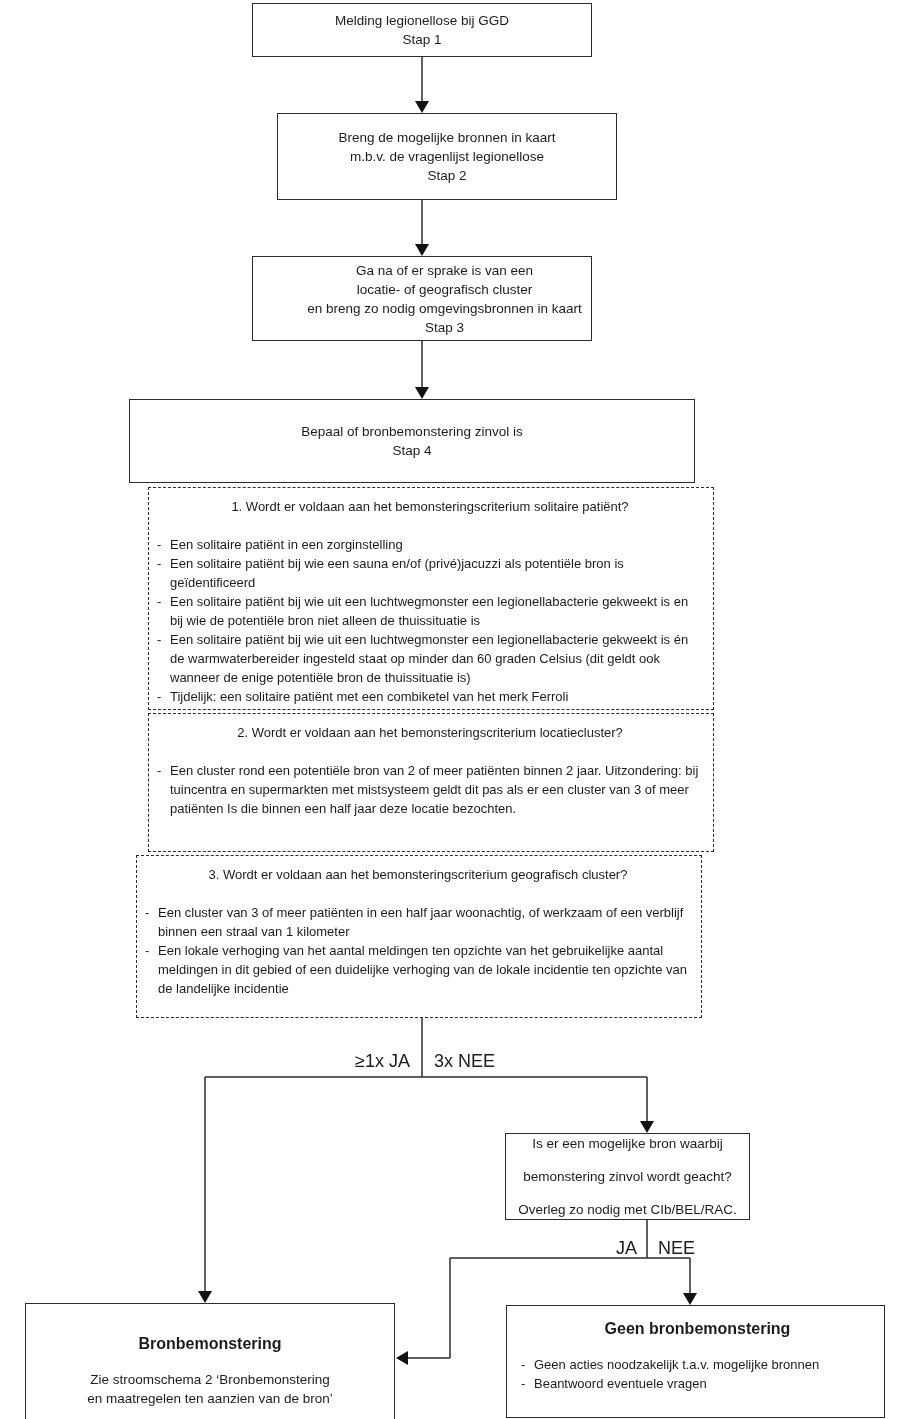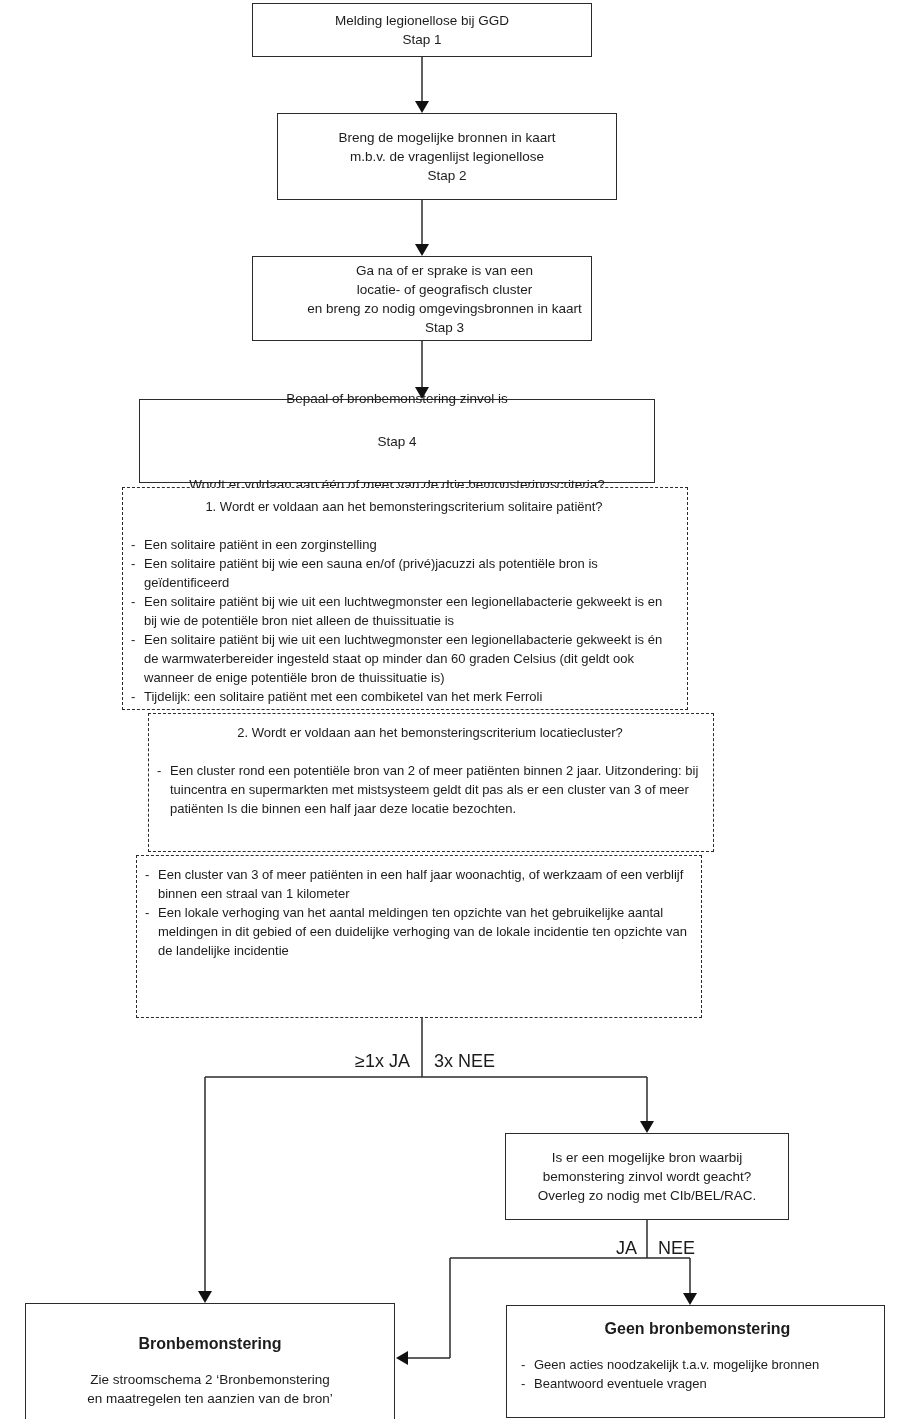--- a/index.html
+++ b/index.html
@@ -121,27 +121,26 @@
     <div class="bold">Stap 2</div>
   </div>
 
   <div class="box solid-box" style="left:252px; top:256px; width:340px; height:85px;padding-left:45px;">
     <div>Ga na of er sprake is van een</div>
     <div>locatie- of geografisch cluster</div>
     <div>en breng zo nodig omgevingsbronnen in kaart</div>
     <div class="bold">Stap 3</div>
   </div>
 
-  <div class="box solid-box" style="left:139px; top:399px; width:516px; height:84px;gap:24px;">
+  <div class="box solid-box" style="left:129px; top:399px; width:566px; height:84px;">
     <div>Bepaal of bronbemonstering zinvol is</div>
     <div class="bold">Stap 4</div>
-    <div>Wordt er voldaan aan één of meer van de drie bemonsteringscriteria?</div>
-  </div>
-
-  <div class="box dashed-box" style="left:122px; top:487px; width:566px; height:223px;">
+  </div>
+
+  <div class="box dashed-box" style="left:148px; top:487px; width:566px; height:223px;">
     <div class="crit-title">1. Wordt er voldaan aan het bemonsteringscriterium solitaire patiënt?</div>
     <div class="bullet-item">
       <span class="bullet-marker">-</span>
       <span class="bullet-text">Een solitaire patiënt in een zorginstelling</span>
     </div>
     <div class="bullet-item">
       <span class="bullet-marker">-</span>
       <span class="bullet-text">Een solitaire patiënt bij wie een sauna en/of (privé)jacuzzi als potentiële bron is geïdentificeerd</span>
     </div>
     <div class="bullet-item">
@@ -160,34 +159,35 @@
 
   <div class="box dashed-box" style="left:148px; top:713px; width:566px; height:139px;">
     <div class="crit-title">2. Wordt er voldaan aan het bemonsteringscriterium locatiecluster?</div>
     <div class="bullet-item">
       <span class="bullet-marker">-</span>
       <span class="bullet-text">Een cluster rond een potentiële bron van 2 of meer patiënten binnen 2 jaar. Uitzondering: bij tuincentra en supermarkten met mistsysteem geldt dit pas als er een cluster van 3 of meer patiënten Is die binnen een half jaar deze locatie bezochten.</span>
     </div>
   </div>
 
   <div class="box dashed-box" style="left:136px; top:855px; width:566px; height:163px;">
+    <div class="crit-title">3. Wordt er voldaan aan het bemonsteringscriterium geografisch cluster?</div>
     <div class="bullet-item">
       <span class="bullet-marker">-</span>
       <span class="bullet-text">Een cluster van 3 of meer patiënten in een half jaar woonachtig, of werkzaam of een verblijf binnen een straal van 1 kilometer</span>
     </div>
     <div class="bullet-item">
       <span class="bullet-marker">-</span>
       <span class="bullet-text">Een lokale verhoging van het aantal meldingen ten opzichte van het gebruikelijke aantal meldingen in dit gebied of een duidelijke verhoging van de lokale incidentie ten opzichte van de landelijke incidentie</span>
     </div>
   </div>
 
   <div class="branch-label" style="left:340px; top:1052px; width:70px; text-align:right;">≥1x JA</div>
   <div class="branch-label" style="left:434px; top:1052px;">3x NEE</div>
 
-  <div class="box solid-box" style="left:505px; top:1133px; width:284px; height:87px;">
+  <div class="box solid-box" style="left:505px; top:1133px; width:245px; height:87px;gap:14px;">
     <div>Is er een mogelijke bron waarbij</div>
     <div>bemonstering zinvol wordt geacht?</div>
     <div>Overleg zo nodig met CIb/BEL/RAC.</div>
   </div>
 
   <div class="branch-label" style="left:580px; top:1239px; width:57px; text-align:right;">JA</div>
   <div class="branch-label" style="left:658px; top:1239px;">NEE</div>
 
   <div class="box" style="left:25px; top:1303px; width:370px; height:136px; display:flex; flex-direction:column; justify-content:center; text-align:center; font-size:13.5px;">
     <div class="outcome-title">Bronbemonstering</div>

